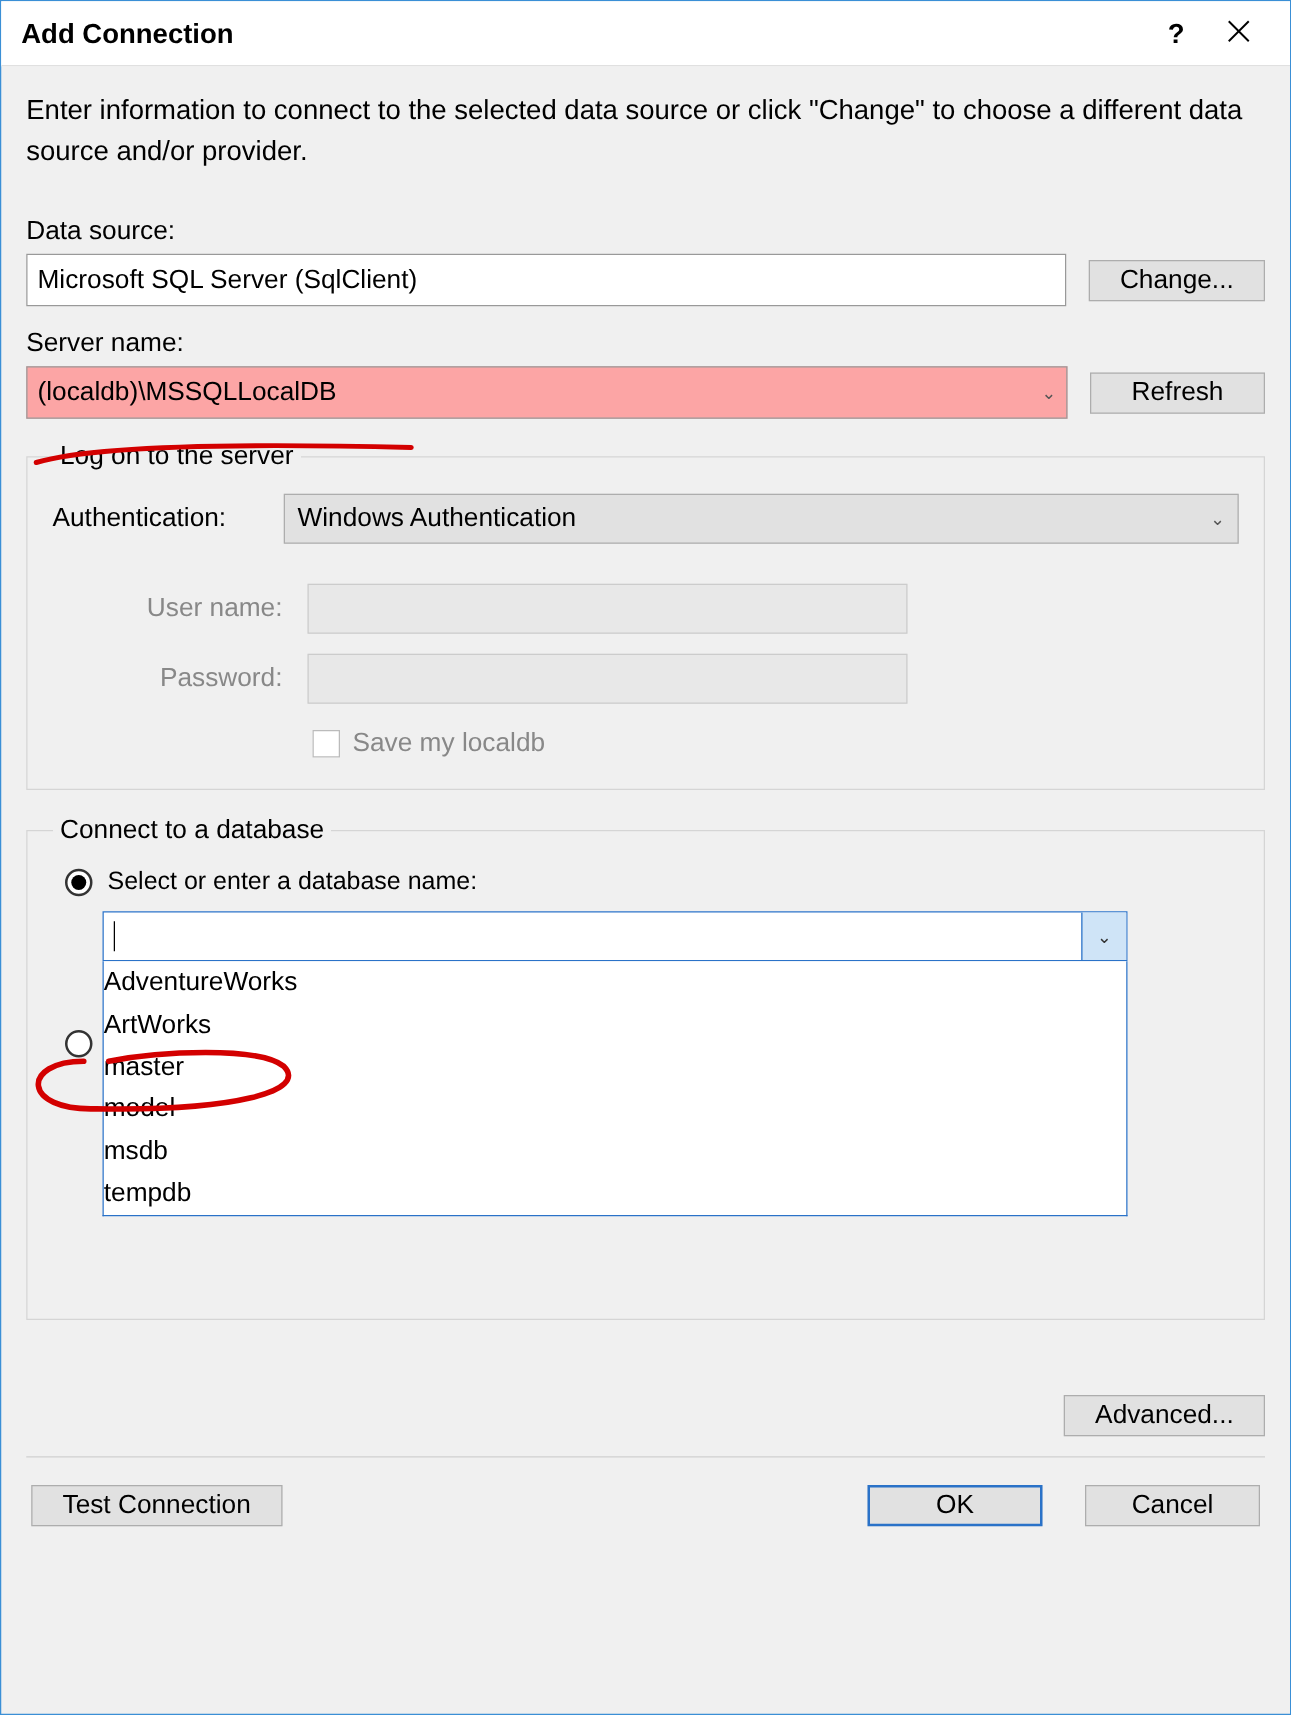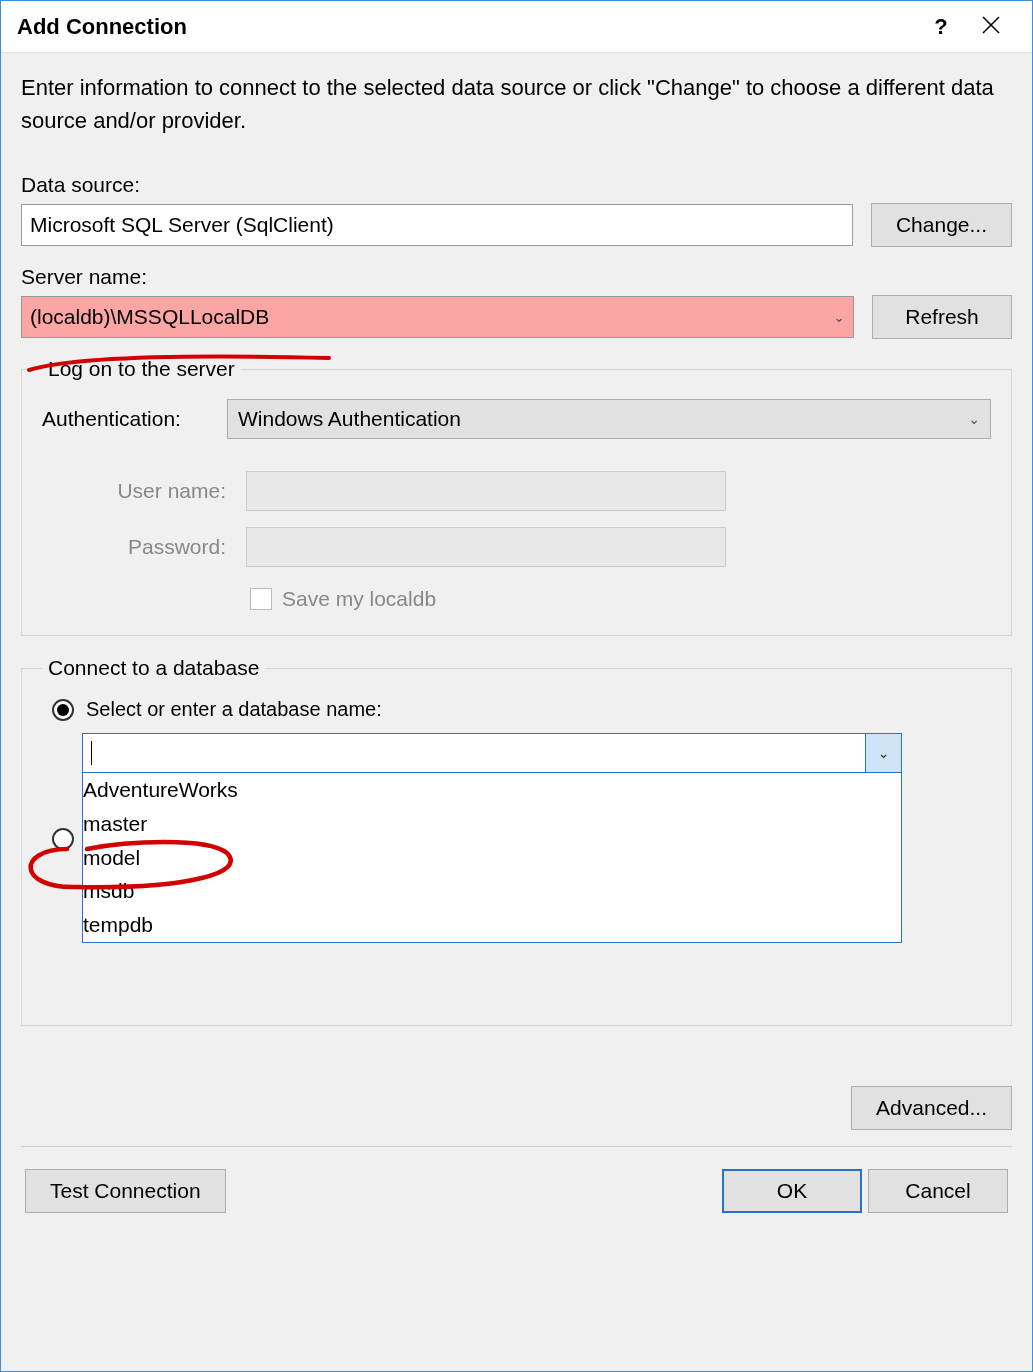--- a/index.html
+++ b/index.html
@@ -62,21 +62,21 @@
     position: relative;
   }
   .combobox .caret {
     margin-left: auto;
     font-size: 14px;
     color: #555;
   }
   .btn {
     background: #e1e1e1;
     border: 1px solid #adadad;
-    height: 44px;
+    height: 33px;
     min-width: 140px;
     font-size: 21px;
     display: flex;
     align-items: center;
     justify-content: center;
     padding: 0 24px;
   }
   fieldset.panel {
     border: 1px solid #d5d5d5;
     margin: 0 0 20px 0;
@@ -147,21 +147,21 @@
     width: 820px;
     position: relative;
   }
   .db-item { padding: 2px 0; font-size:21px; line-height:1.42;}
 
   .adv-row { display:flex; justify-content:flex-end; padding: 0 20px; margin-top: 60px;}
   .hr { border-top:1px solid #d0d0d0; margin: 16px 20px 0 20px;}
 
   .footer {
     display:flex; align-items:center; padding: 22px 24px;
-    gap: 6px;
+    gap: 34px;
   }
   .footer .spacer { flex:1; }
   .btn.primary { border: 2px solid #2a72c8; }
 
   
   .anno-underline {
     position: absolute;
     left: 28px; top: 353px;
     width: 300px; height: 20px;
     pointer-events:none;
@@ -252,20 +252,21 @@
 
       <div class="db-combo-wrap">
         <div class="db-combo">
           <div class="db-input">
               <div class="cursor"></div>
             </div>
           <div class="db-drop">⌄</div>
         </div>
         <div class="db-list">
           <div class="db-item">AdventureWorks</div>
+          <div class="db-item">ArtWorks</div>
           <div class="db-item">master</div>
           <div class="db-item">model</div>
           <div class="db-item">msdb</div>
           <div class="db-item">tempdb</div>
         </div>
       </div>
 
       <div style="position:absolute; left:30px; top:148px;">
         <div class="radio"></div>
       </div>

